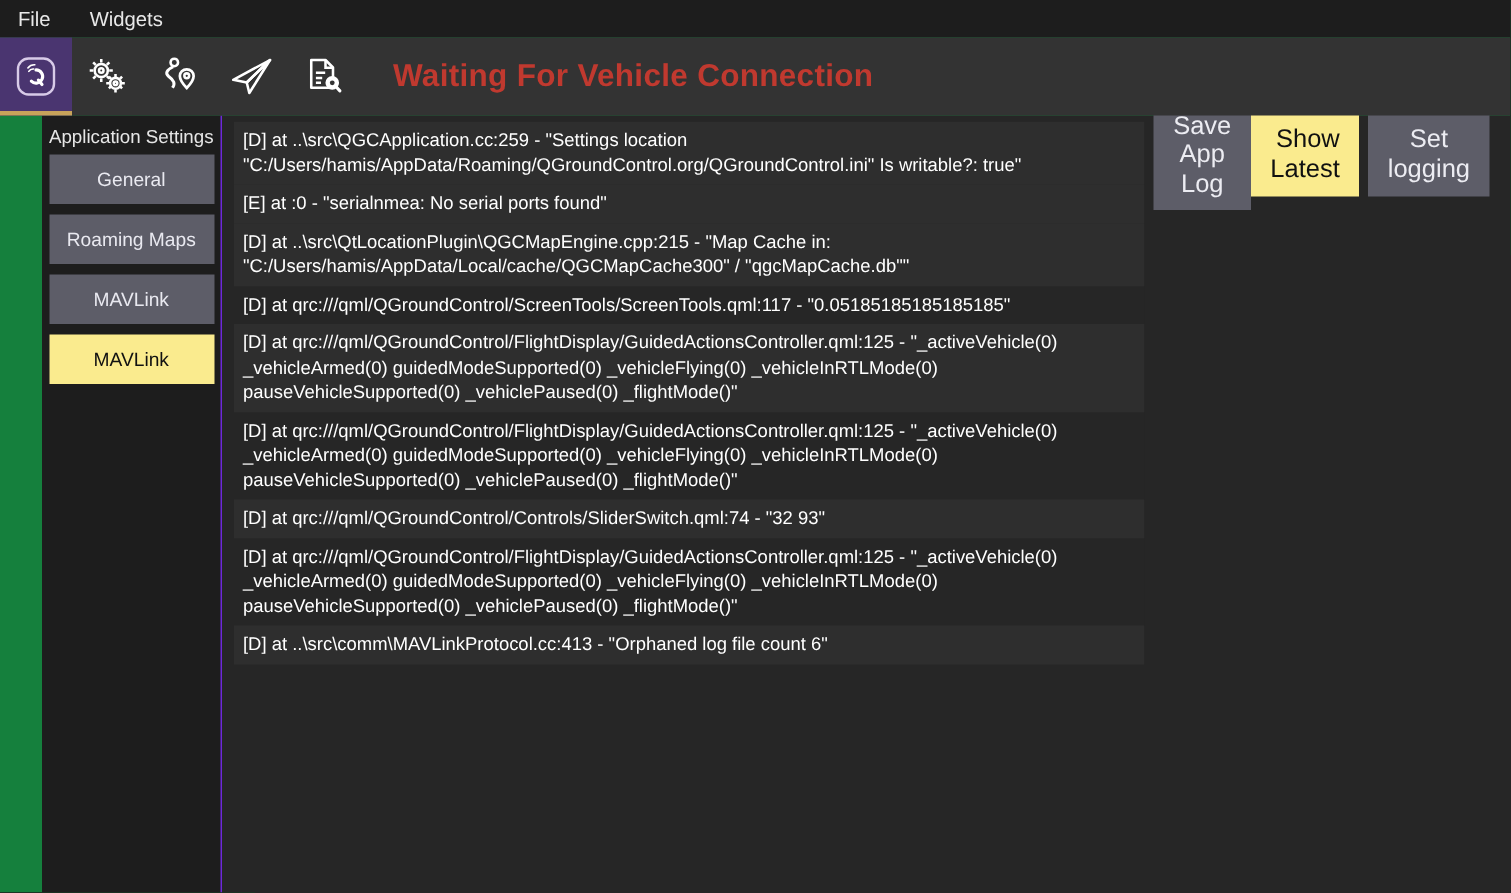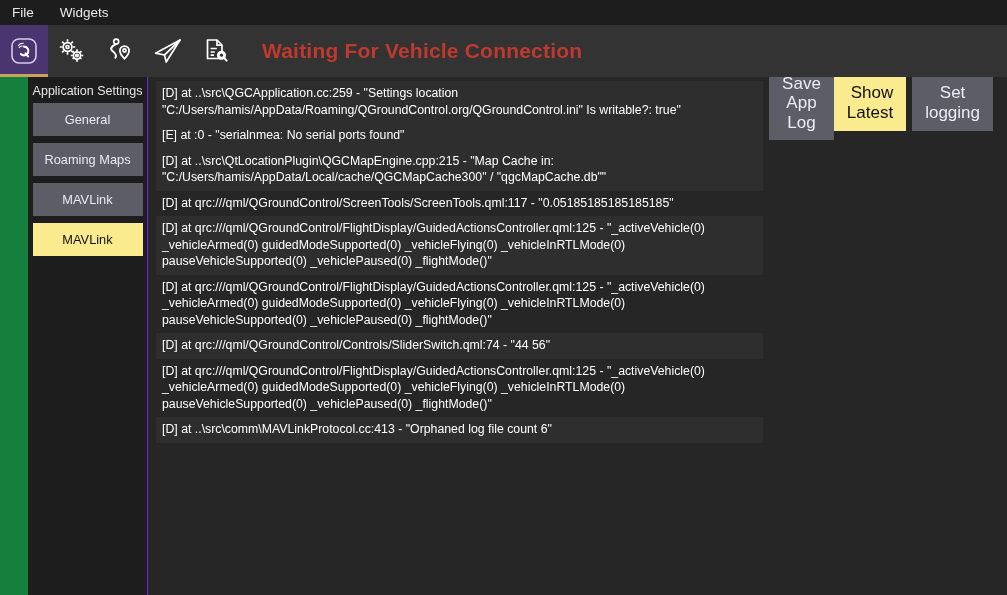--- a/index.html
+++ b/index.html
@@ -191,21 +191,21 @@
     </div>
 
     <div class="console-pane">
       <div class="log-list" id="log-list">
           <div class="log-row">[D] at ..\src\QGCApplication.cc:259 - "Settings location "C:/Users/hamis/AppData/Roaming/QGroundControl.org/QGroundControl.ini" Is writable?: true"</div>
           <div class="log-row">[E] at :0 - "serialnmea: No serial ports found"</div>
           <div class="log-row">[D] at ..\src\QtLocationPlugin\QGCMapEngine.cpp:215 - "Map Cache in: "C:/Users/hamis/AppData/Local/cache/QGCMapCache300" / "qgcMapCache.db""</div>
           <div class="log-row alt">[D] at qrc:///qml/QGroundControl/ScreenTools/ScreenTools.qml:117 - "0.05185185185185185"</div>
           <div class="log-row">[D] at qrc:///qml/QGroundControl/FlightDisplay/GuidedActionsController.qml:125 - "_activeVehicle(0) _vehicleArmed(0) guidedModeSupported(0) _vehicleFlying(0) _vehicleInRTLMode(0) pauseVehicleSupported(0) _vehiclePaused(0) _flightMode()"</div>
           <div class="log-row alt">[D] at qrc:///qml/QGroundControl/FlightDisplay/GuidedActionsController.qml:125 - "_activeVehicle(0) _vehicleArmed(0) guidedModeSupported(0) _vehicleFlying(0) _vehicleInRTLMode(0) pauseVehicleSupported(0) _vehiclePaused(0) _flightMode()"</div>
-          <div class="log-row">[D] at qrc:///qml/QGroundControl/Controls/SliderSwitch.qml:74 - "44 56"</div>
+          <div class="log-row">[D] at qrc:///qml/QGroundControl/Controls/SliderSwitch.qml:74 - "32 93"</div>
           <div class="log-row alt">[D] at qrc:///qml/QGroundControl/FlightDisplay/GuidedActionsController.qml:125 - "_activeVehicle(0) _vehicleArmed(0) guidedModeSupported(0) _vehicleFlying(0) _vehicleInRTLMode(0) pauseVehicleSupported(0) _vehiclePaused(0) _flightMode()"</div>
           <div class="log-row">[D] at ..\src\comm\MAVLinkProtocol.cc:413 - "Orphaned log file count 6"</div>
         </div>
 
       <div class="button-bar">
         <button class="btn">Save App Log</button>
         <div class="spacer"></div>
         <button class="btn highlight">Show Latest</button>
         <button class="btn">Set logging</button>
       </div>

